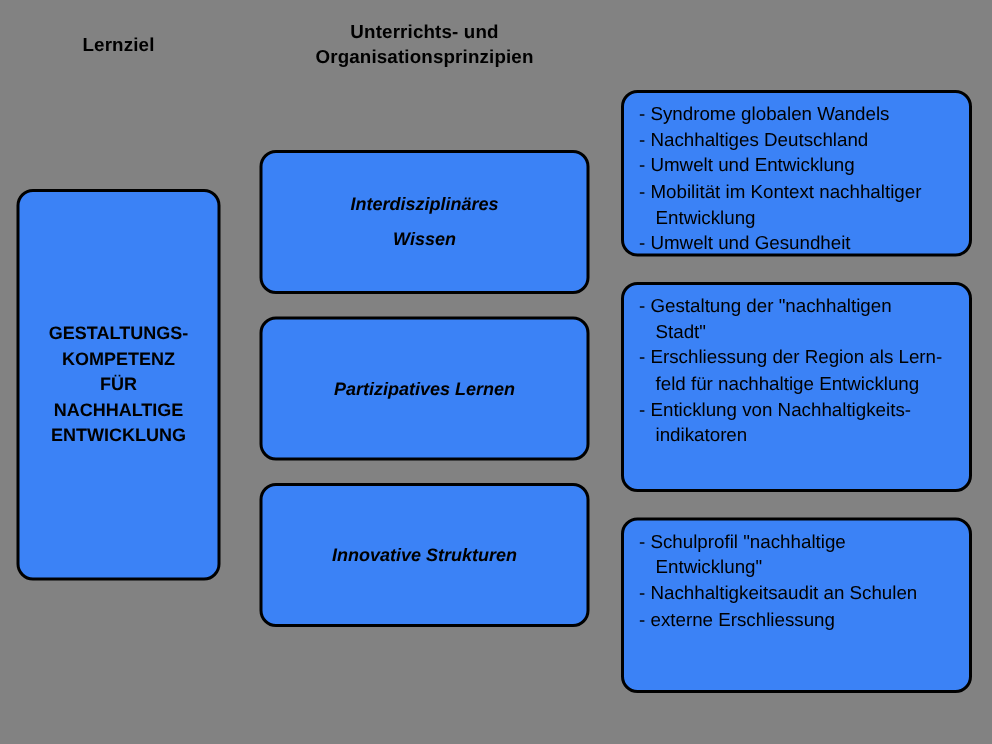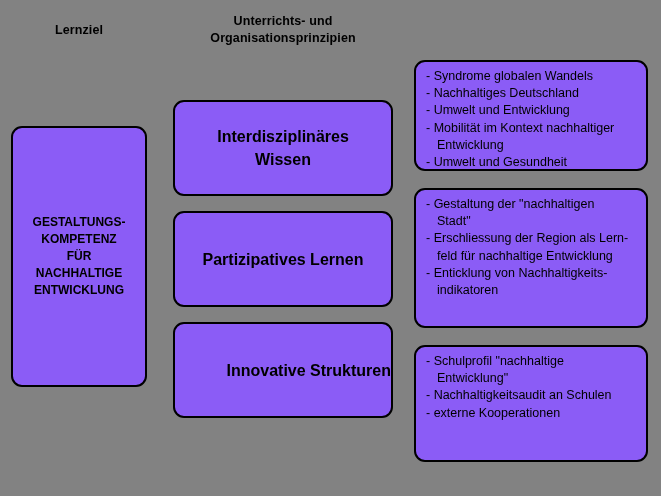--- a/index.html
+++ b/index.html
@@ -31,21 +31,21 @@
     line-height: 17px;
     letter-spacing: 0.1px;
   }
   #hdr-lernziel   { left: 11px;  top: 22px;  width: 136px; }
   #hdr-prinzipien { left: 173px; top: 13px;  width: 220px; }
   #hdr-aspekte    { left: 414px; top: 22px;  width: 234px; margin-top: 47px; }
 
   
   .node {
     position: absolute;
-    background: #8b5cf6;
+    background: #3b82f6;
     border: 2px solid #000;
     border-radius: 11px;
     box-sizing: border-box;
   }
 
   
   #box-goal {
     left: 11px;
     top: 126px;
     width: 136px;
@@ -67,28 +67,29 @@
   .principle {
     left: 173px;
     width: 220px;
     display: flex;
     align-items: center;
     justify-content: center;
   }
   .principle .principle-text {
     text-align: center;
     font-weight: bold;
-    font-size: 16px;
+    font-size: 12px;
     line-height: 23px;
     color: #000;
     white-space: pre-line;
+    font-style: italic;
   }
   #box-principle-0 { top: 100px; height: 96px; }
   #box-principle-1 { top: 211px; height: 96px; }
-  #box-principle-2 { top: 322px; height: 96px; justify-content: flex-end; }
+  #box-principle-2 { top: 322px; height: 96px; }
 
   
   .aspect {
     left: 414px;
     width: 234px;
     padding: 6px 8px 6px 10px;
   }
   #box-aspect-0 { top: 60px;  height: 111px; }
   #box-aspect-1 { top: 188px; height: 140px; }
   #box-aspect-2 { top: 345px; height: 117px; }
@@ -161,17 +162,17 @@
       <li>- Enticklung von Nachhaltigkeits-
   indikatoren</li>
     </ul>
   </div>
 
   <div class="node aspect" id="box-aspect-2">
     <ul>
       <li>- Schulprofil "nachhaltige
   Entwicklung"</li>
       <li>- Nachhaltigkeitsaudit an Schulen</li>
-      <li>- externe Kooperationen</li>
+      <li>- externe Erschliessung</li>
     </ul>
   </div>
 
 </div>
 
 </body></html>

